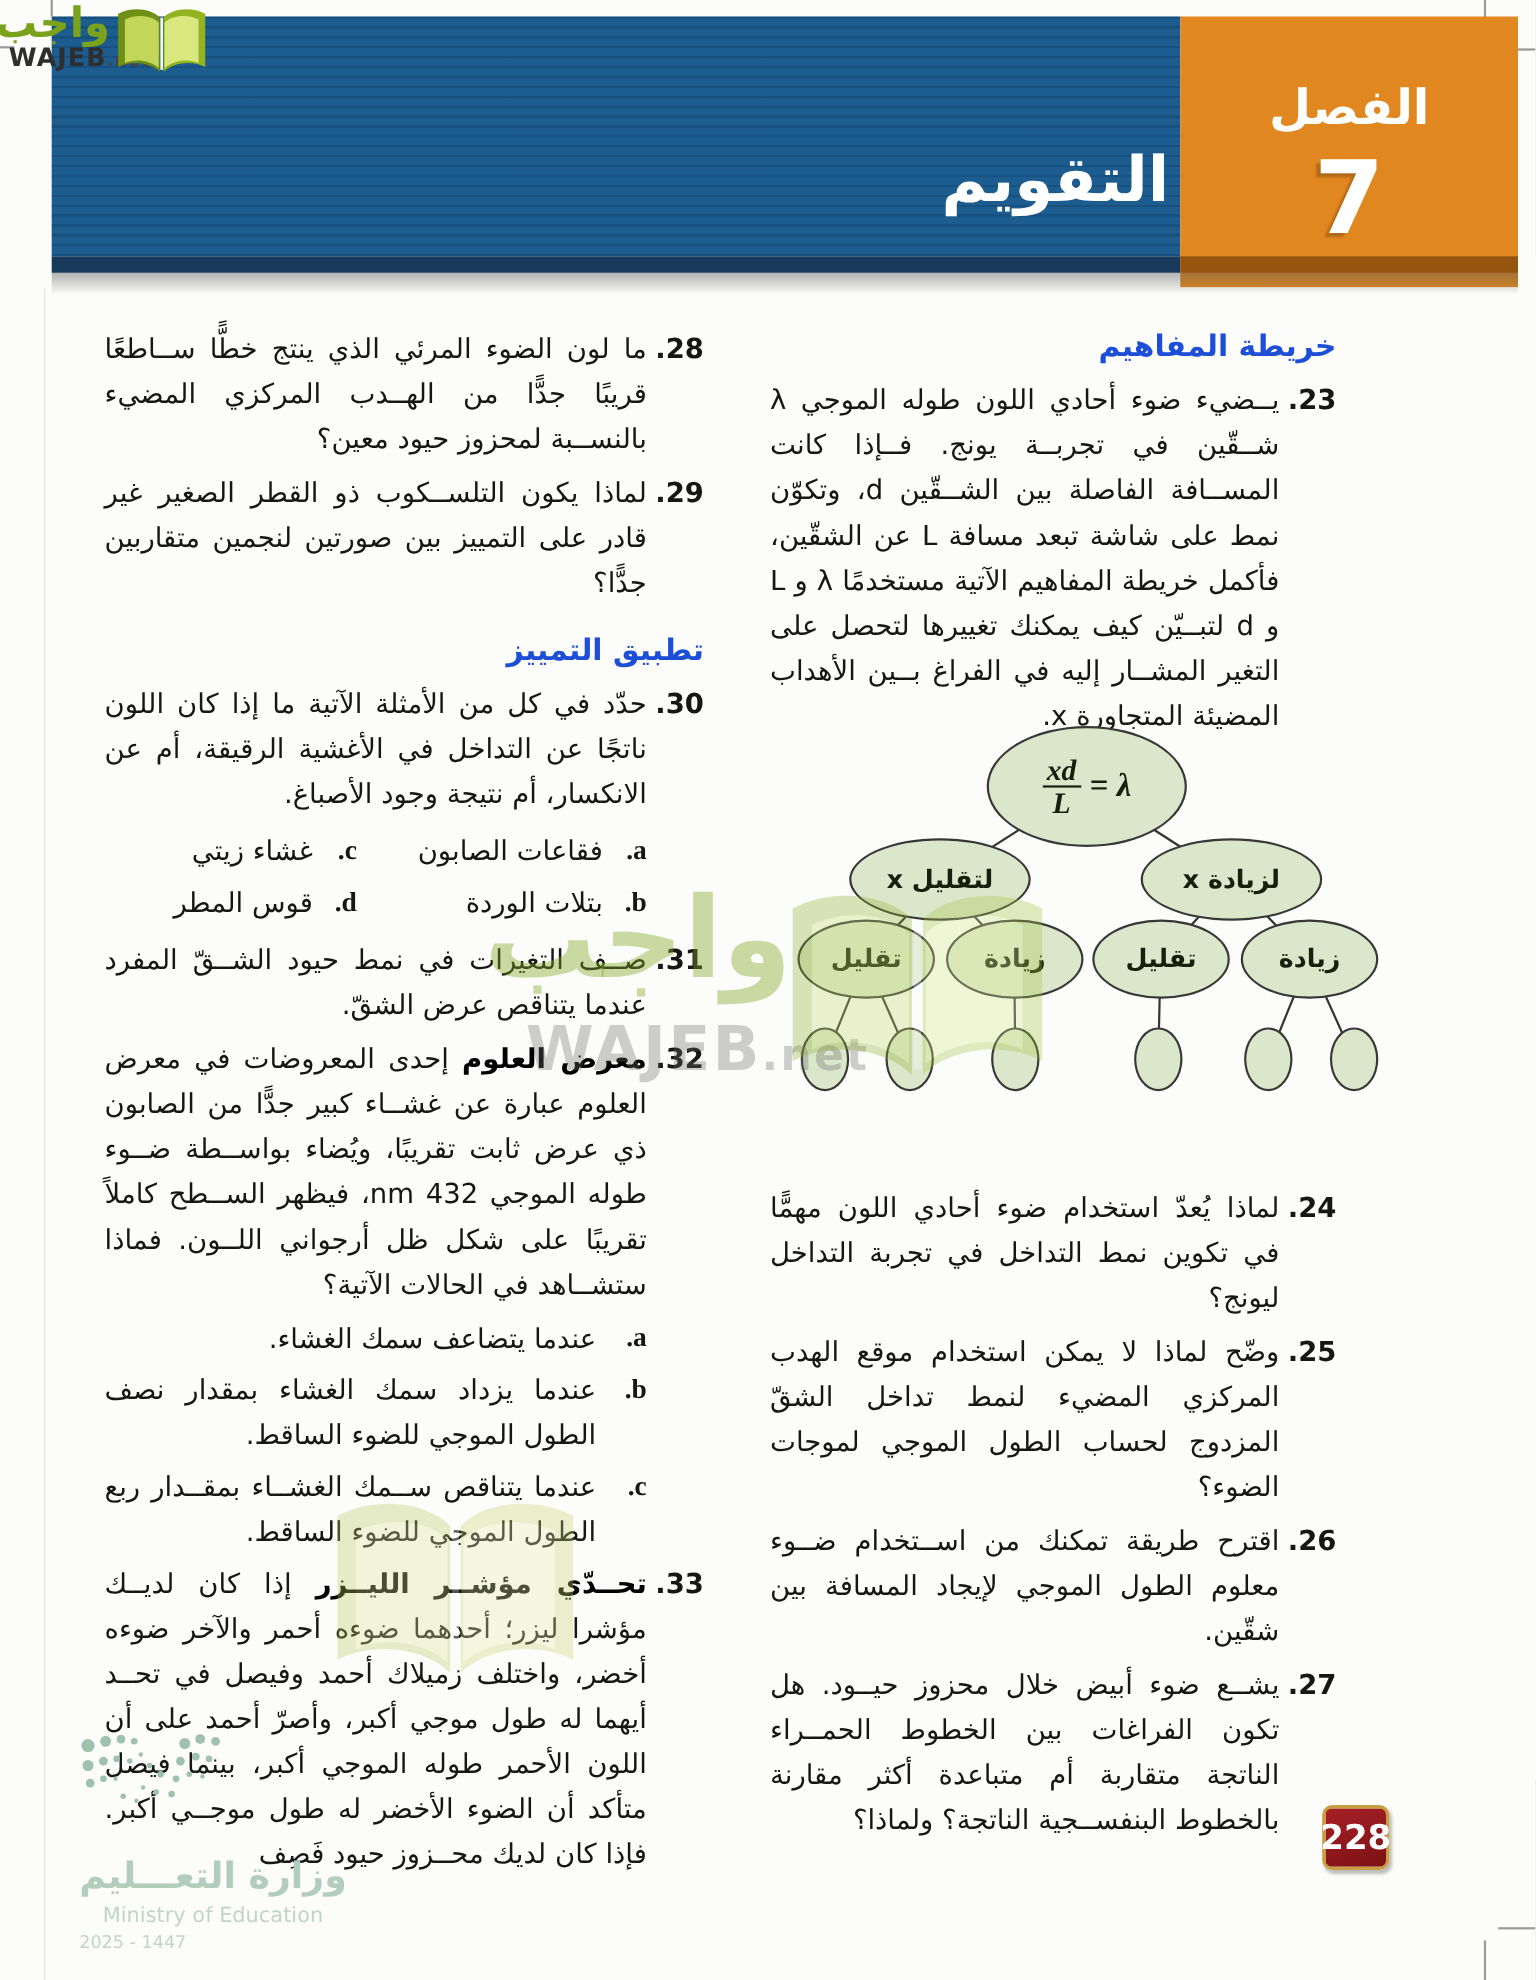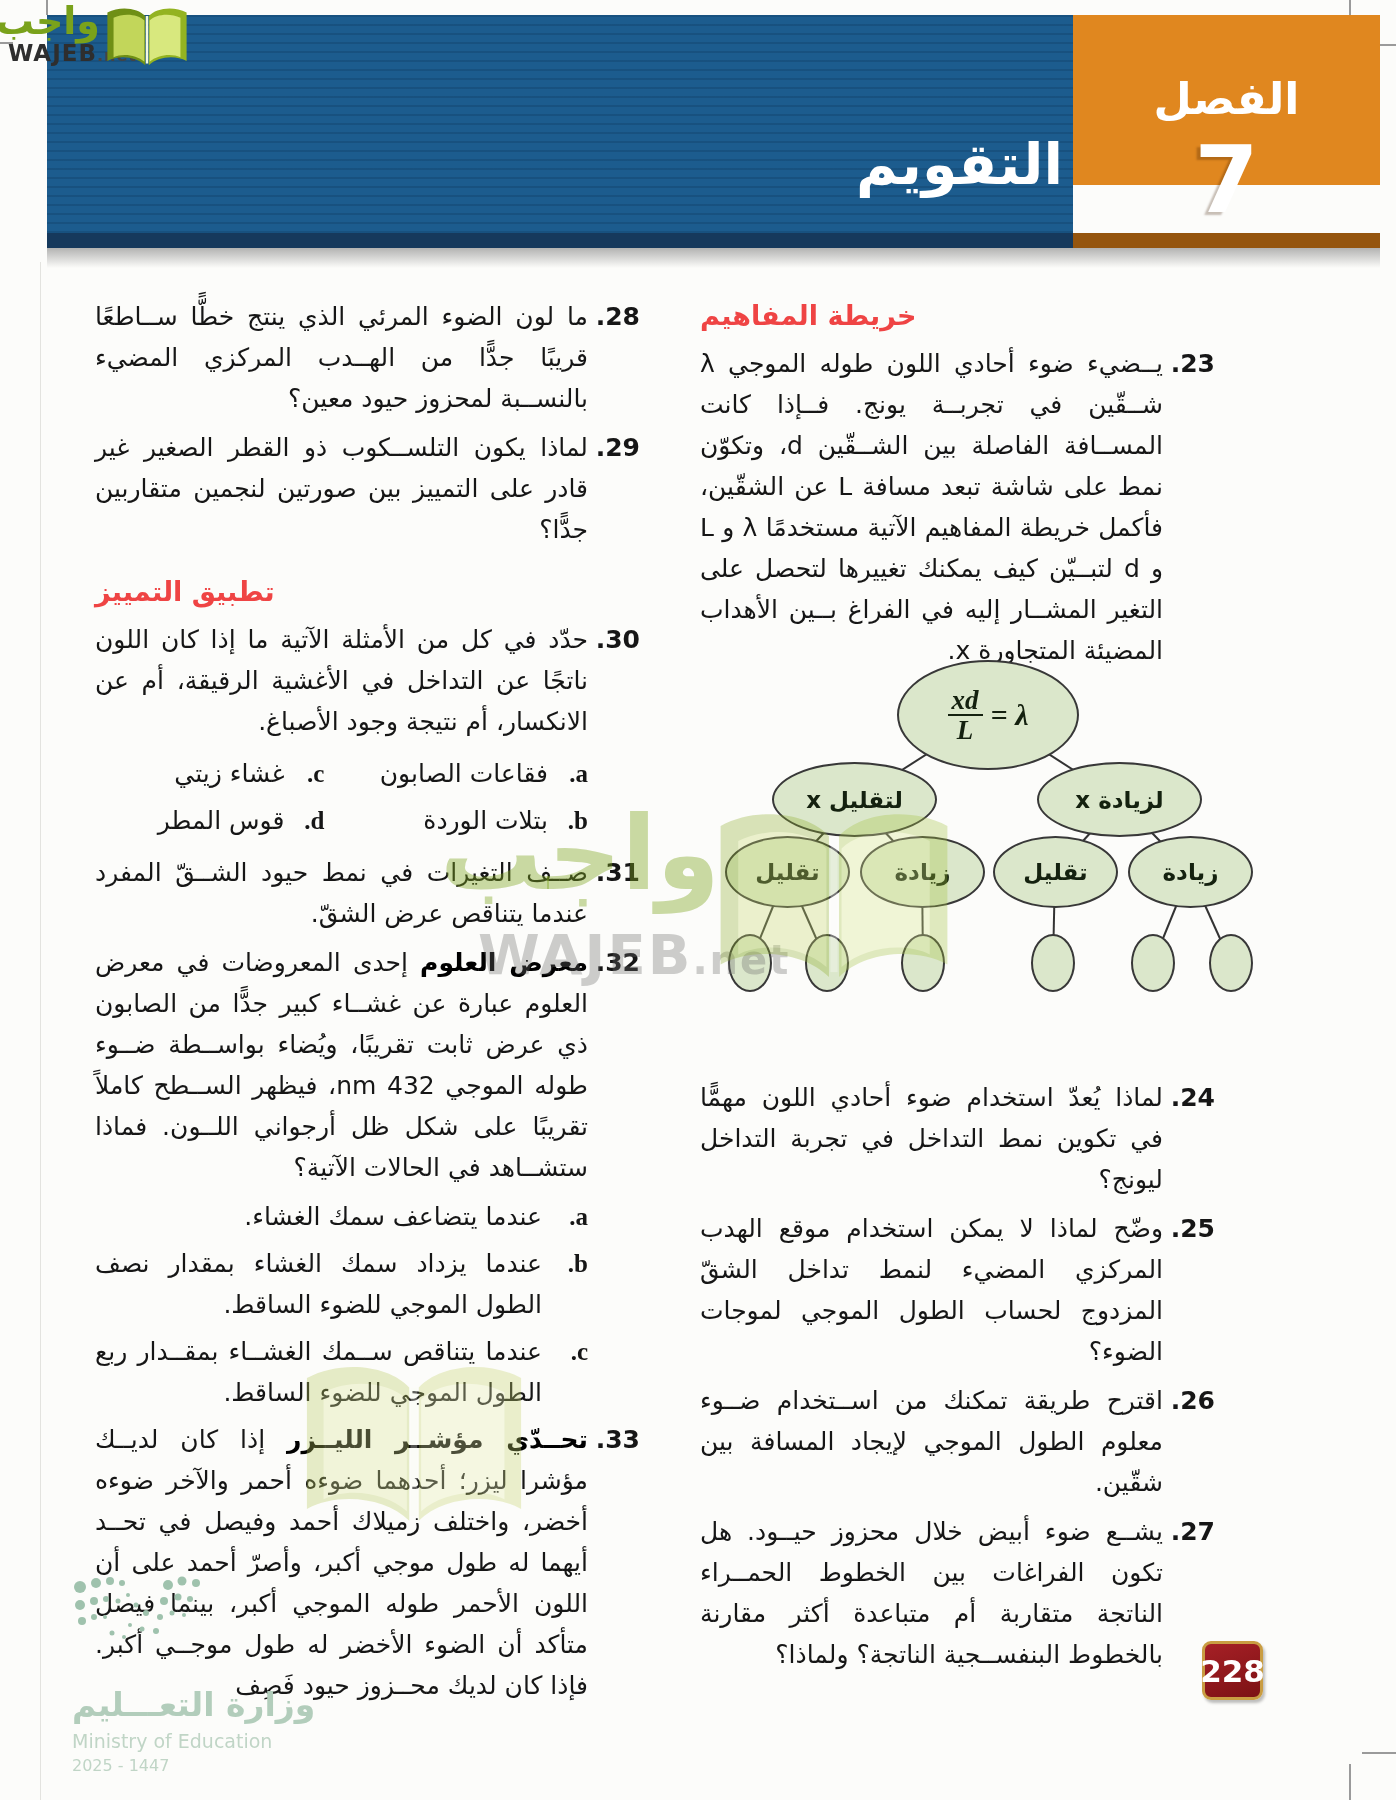--- a/index.html
+++ b/index.html
@@ -4,33 +4,33 @@
 <style>
   html,body{margin:0;padding:0;background:#e9e9e6;}
   .page{position:relative;width:1396px;height:1800px;background:#fcfcfa;overflow:hidden;
         font-family:"DejaVu Sans",sans-serif;color:#161616;}
   
   .mark{position:absolute;background:#9a9a9a;}
   
   .banner-blue{position:absolute;left:47px;top:15px;width:1026px;height:218px;
     background:repeating-linear-gradient(180deg, rgba(8,42,74,.22) 0 2px, rgba(0,0,0,0) 2px 9px),#1c5c8e;}
   .banner-strip-blue{position:absolute;left:47px;top:233px;width:1026px;height:15px;background:#16395c;}
-  .banner-orange{position:absolute;left:1073px;top:15px;width:307px;height:170px;background:#e0871f;}
+  .banner-orange{position:absolute;left:1073px;top:15px;width:307px;height:246px;background:#e0871f;}
   .banner-strip-orange{position:absolute;left:1073px;top:233px;width:307px;height:15px;background:#95550e;}
   .banner-shadow{position:absolute;left:47px;top:248px;width:1333px;height:20px;
     background:linear-gradient(180deg, rgba(90,90,90,.45), rgba(90,90,90,0));}
   .assess-title{position:absolute;right:10px;top:116px;color:#fff;font-weight:bold;font-size:57px;direction:rtl;}
   .chapter-label{position:absolute;left:0;right:0;top:58px;text-align:center;color:#fff;font-weight:bold;font-size:44px;direction:rtl;}
   .chapter-num{position:absolute;left:0;right:0;top:112px;text-align:center;color:#fff;font-weight:bold;font-size:92px;
     text-shadow:-4px 3px 2px rgba(60,30,0,.28);}
   
   .col{position:absolute;direction:rtl;}
   .col-right{left:700px;top:300px;width:515px;}
   .col-left{left:95px;top:296px;width:545px;}
-  .sec-h{font-size:27px;font-weight:bold;color:#ef4444;text-align:left;margin:0 0 12px 0;}
+  .sec-h{font-size:27px;font-weight:bold;color:#1d4ed8;text-align:right;margin:0 0 12px 0;}
   .q{position:relative;padding-right:52px;font-size:25px;line-height:41px;text-align:justify;margin:0 0 8px 0;}
   .q .num{position:absolute;right:0;top:0;font-weight:bold;}
   .inline-blue{color:#000000;font-weight:bold;}
   .subq{position:relative;padding-right:46px;font-size:25px;line-height:41px;text-align:justify;margin:2px 52px 6px 0;}
   .subq .letter{position:absolute;right:0;top:0;font-weight:bold;font-family:"Liberation Serif","DejaVu Serif",serif;}
   .optrow{display:flex;direction:rtl;padding-right:52px;font-size:25px;line-height:47px;}
   .optcell{position:relative;padding-right:40px;}
   .optcell.c1{flex:1.18;}
   .optcell.c2{flex:1;}
   .optcell .letter{position:absolute;right:0;top:0;font-weight:bold;font-family:"Liberation Serif","DejaVu Serif",serif;}
@@ -52,21 +52,21 @@
   .logo-tl .en .tld{font-size:16px;color:#444;}
   .logo-book{position:absolute;left:95px;top:3px;}
   .wm-center{position:absolute;left:430px;top:800px;width:580px;height:215px;z-index:50;}
   .wm-center .ar{position:absolute;left:10px;top:-6px;font-size:102px;font-weight:bold;color:rgba(124,164,30,.40);direction:rtl;}
   .wm-center .en{position:absolute;left:4px;top:122px;font-size:56px;font-weight:bold;color:rgba(105,105,105,.33);letter-spacing:2px;margin-left:44px;}
   .wm-center .en .tld{font-size:40px;}
   .wm-bl{position:absolute;left:295px;top:1338px;z-index:50;opacity:.33;}
   
   .moe{position:absolute;left:72px;top:1573px;z-index:5;}
   .moe .ar{color:#b2cdbb;font-weight:bold;font-size:33px;margin-top:8px;direction:rtl;text-align:left;}
-  .moe .en{color:#c0d5c6;font-size:19px;margin-top:6px;}
+  .moe .en{color:#c0d5c6;font-size:19px;margin-top:6px;text-align:center;}
   .moe .yr{color:#c0d5c6;font-size:16px;margin-top:4px;}
   
   .badge{position:absolute;left:1202px;top:1641px;width:61px;height:59px;border-radius:9px;
     background:linear-gradient(160deg,#a62026,#7c1114);border:3px solid #c99d42;box-sizing:border-box;
     display:flex;align-items:center;justify-content:center;color:#fff;font-weight:bold;font-size:31px;
     box-shadow:2px 3px 3px rgba(0,0,0,.25);}
   .edge-line{position:absolute;left:40px;top:262px;width:1px;height:1538px;background:#e3e3df;}
 </style>
 </head>
 <body>

